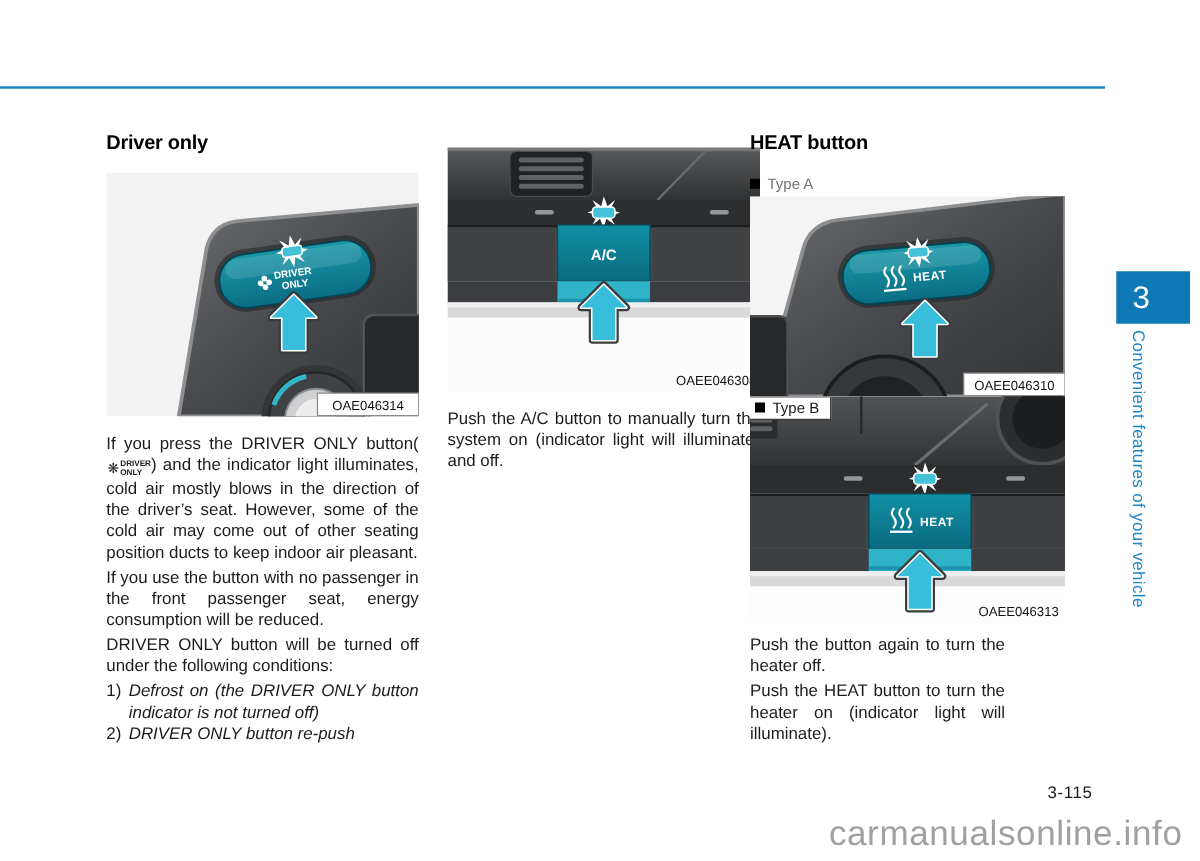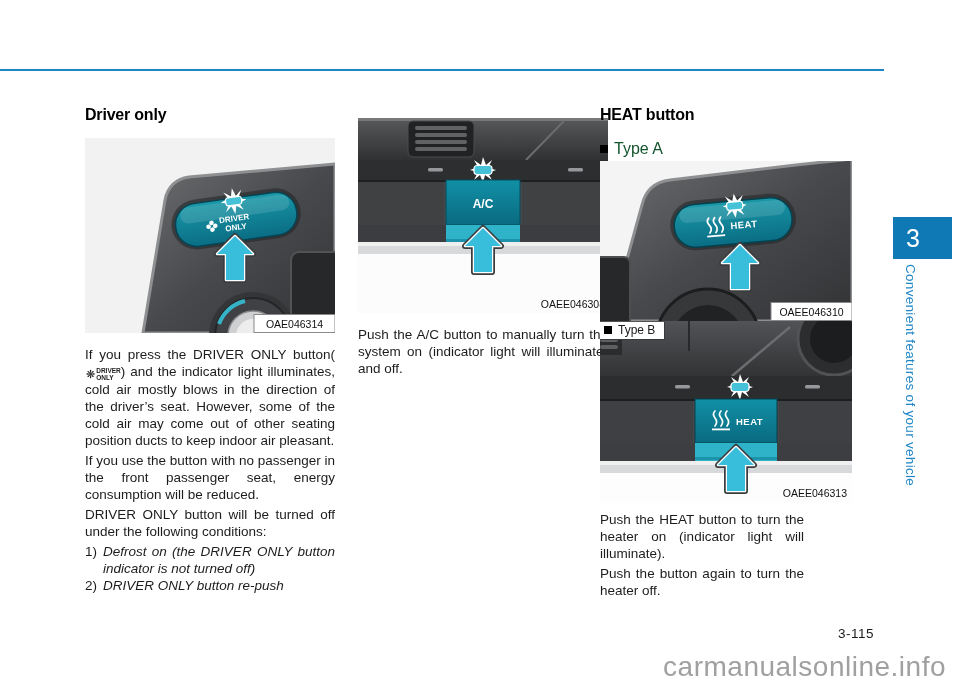--- a/index.html
+++ b/index.html
@@ -28,21 +28,21 @@
 
   .inline-icon { display: inline-flex; align-items: center; vertical-align: -2px; white-space: nowrap; }
   .inline-icon .fan { font-size: 11px; line-height: 11px; margin: 0 1px; }
   .inline-icon .stack { display: inline-flex; flex-direction: column; font-size: 6.5px;
                         line-height: 6.5px; font-weight: bold; letter-spacing: 0; }
 
   .list-item { display: flex; font-size: 13.5px; line-height: 17px; color: #1c1c1c; }
   .list-item .marker { width: 18px; flex: none; }
   .list-item .li-text { flex: 1; text-align: justify; font-style: italic; }
 
-  .type-label { display: flex; align-items: center; gap: 6px; font-size: 16px; color: #14532d; }
+  .type-label { display: flex; align-items: center; gap: 6px; font-size: 12px; color: #737373; }
   .label-a { margin-top: 15px; margin-bottom: 3px; }
   .sq { width: 8px; height: 8px; background: #000; flex: none; }
 
   .figb-wrap { position: relative; }
   .type-b-box { position: absolute; top: 1px; left: 0; background: #fff;
                 border: 1px solid #3a3a3a; border-top: none; border-left: none;
                 padding: 1px 9px 2px 4px; display: flex; align-items: center; gap: 6px;
                 font-size: 12px; z-index: 2; }
 
   .chapter-tab { position: absolute; left: 893px; top: 217px; width: 59px; height: 42px;
@@ -309,22 +309,22 @@
         <rect x="0" y="140" width="252" height="4" fill="#efefef"></rect>
         <g transform="translate(118,126)">
           <polygon points="18,0 36,18 27,18 27,44 9,44 9,18 0,18" fill="#fff" stroke="#3a3c3e" stroke-width="6" stroke-linejoin="round"></polygon>
           <polygon points="18,0 36,18 27,18 27,44 9,44 9,18 0,18" fill="#38bedb" stroke="#fff" stroke-width="2.5" stroke-linejoin="round" paint-order="stroke"></polygon>
         </g>
         <text x="247" y="176" text-anchor="end" font-size="10.5" fill="#101010">OAEE046313</text>
       </svg>
     </div>
 
     <div class="text-block">
+      <p class="body-text">Push the button again to turn the heater off.</p>
       <p class="body-text">Push the HEAT button to turn the heater on (indicator light will illuminate).</p>
-      <p class="body-text">Push the button again to turn the heater off.</p>
     </div>
   </div>
 
   <div class="chapter-tab">3</div>
   <div class="sidebar-text">Convenient features of your vehicle</div>
 
   <div class="page-number">3-115</div>
   <div class="watermark">carmanualsonline.info</div>
 
 </div>

